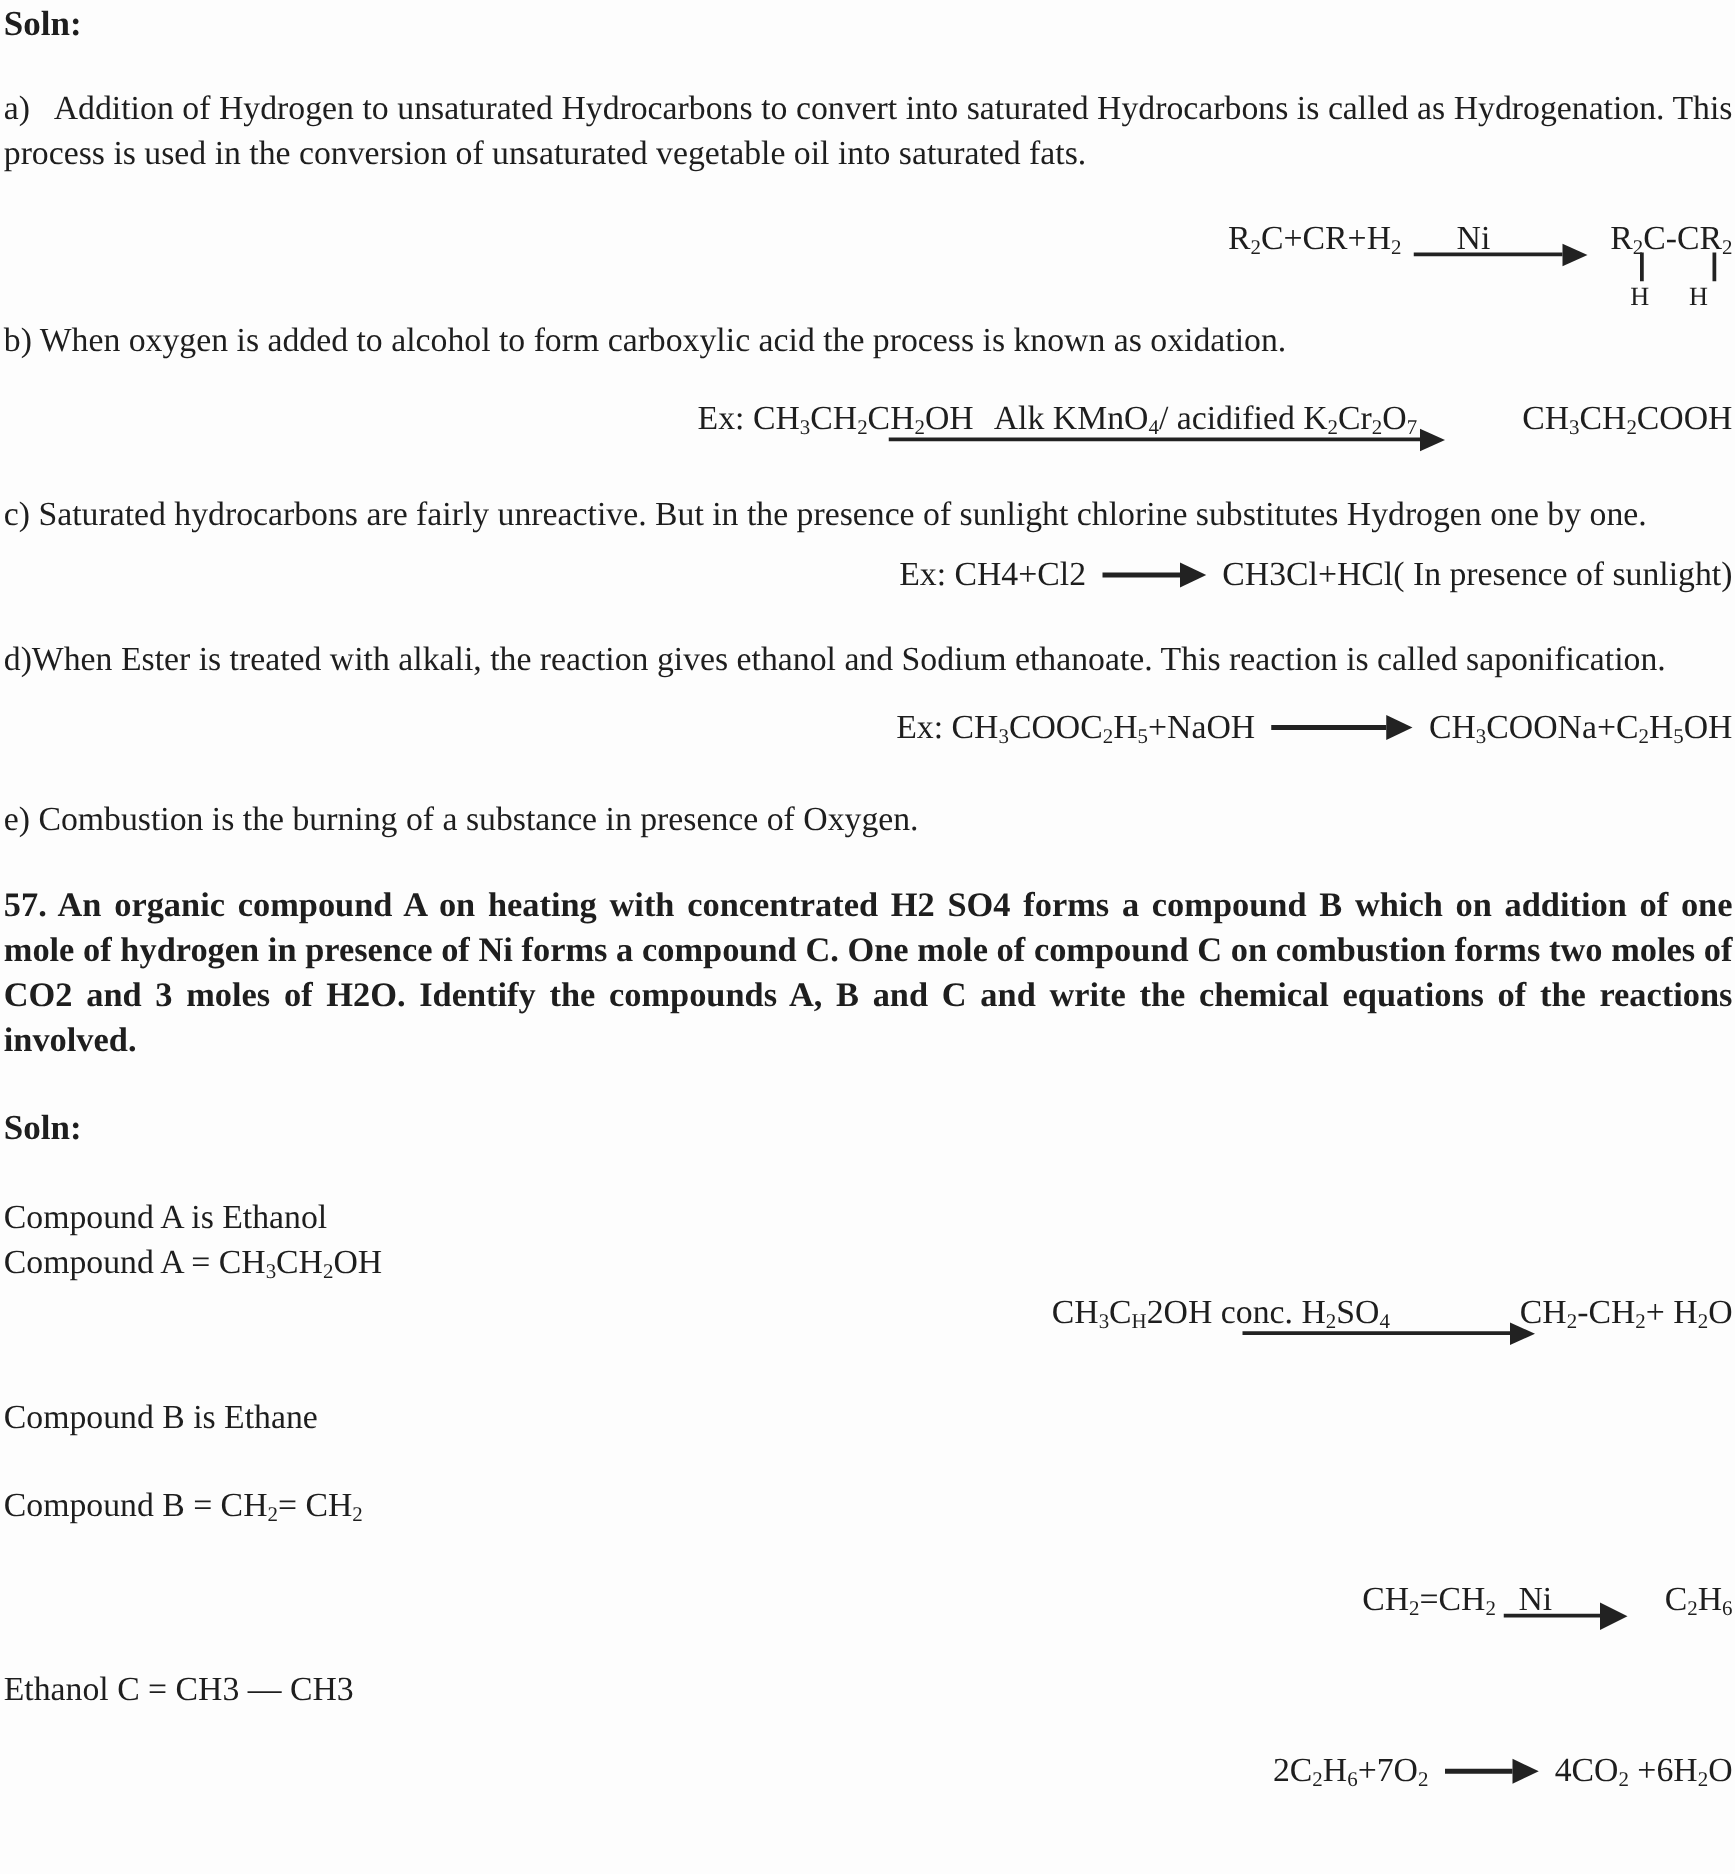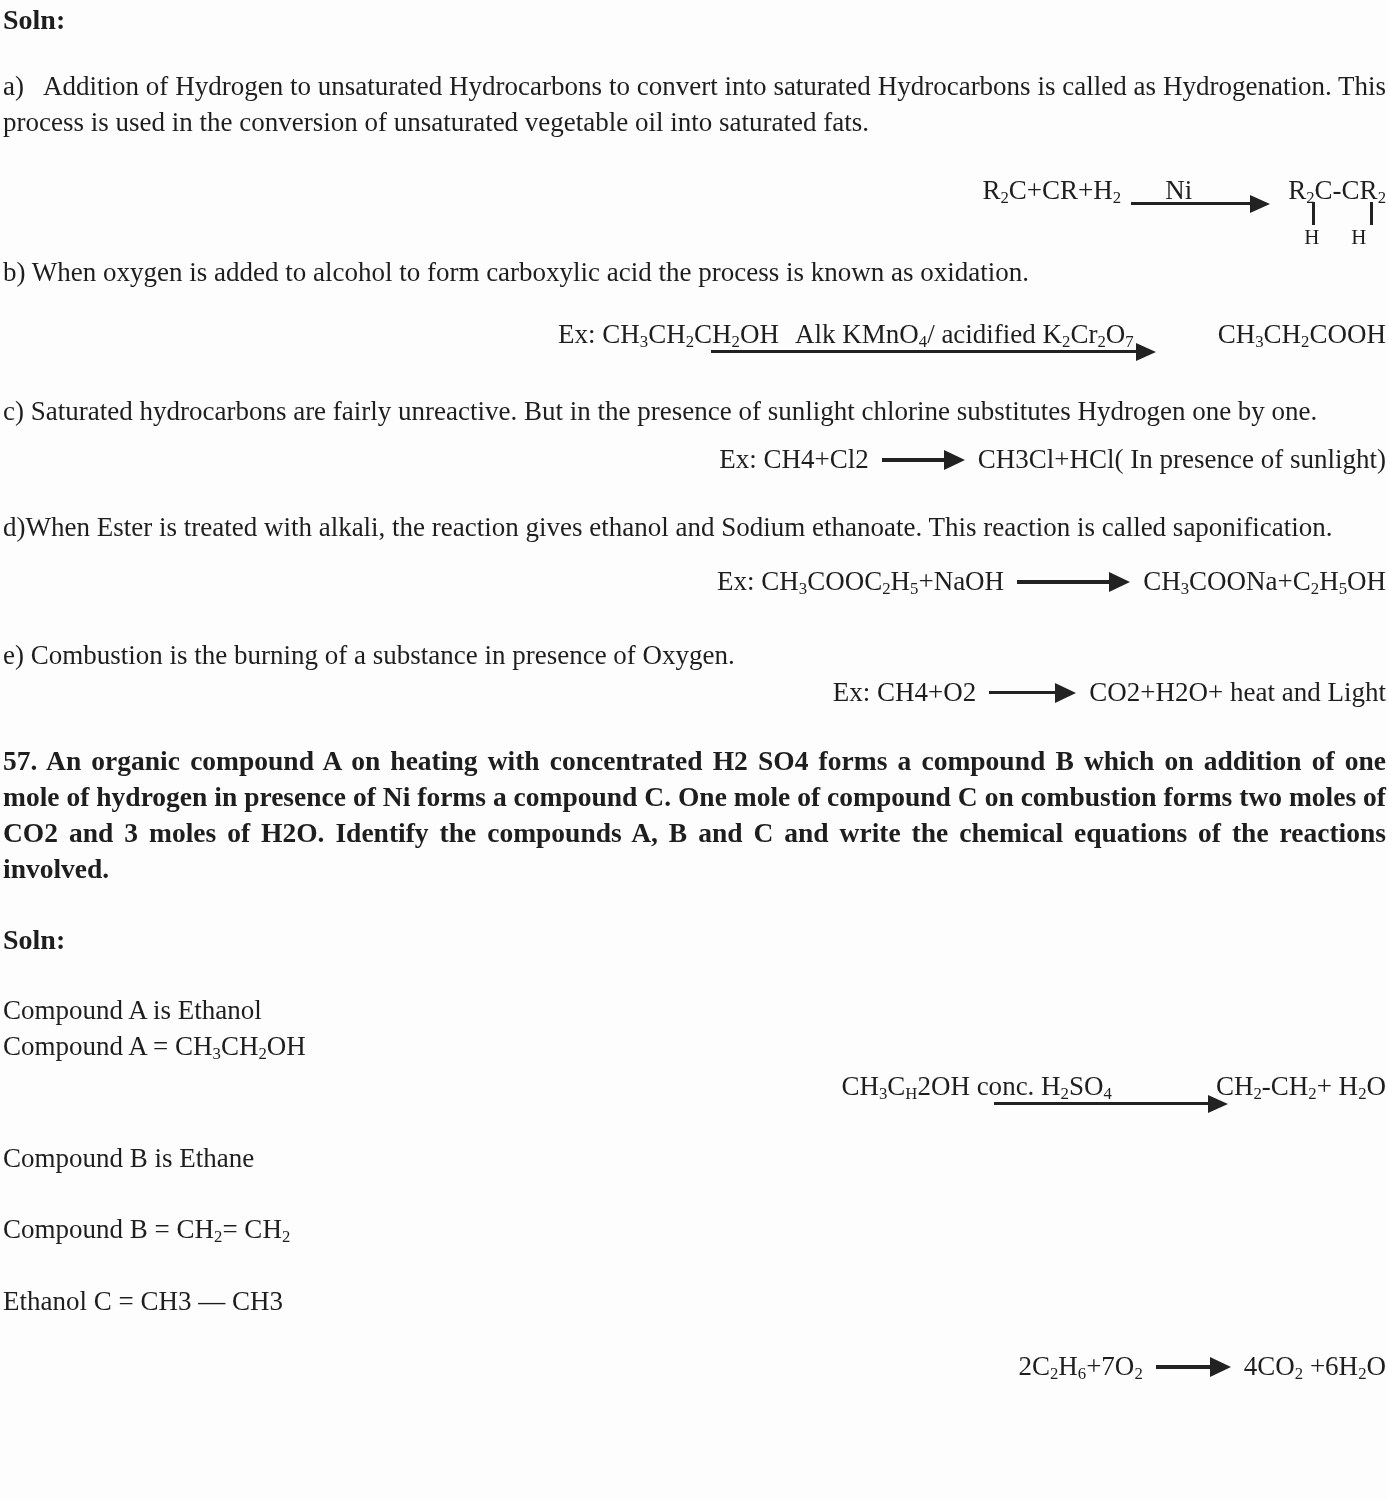--- a/index.html
+++ b/index.html
@@ -18,21 +18,21 @@
   .para { text-align:justify; }
   .para-bold { font-weight:bold; font-size:27.5px; text-align:justify; }
   .eq { white-space:nowrap;text-align:right; }
 
   
   .b0{margin-top:0;} .b1{margin-top:30px;} .b2{margin-top:32px;}
   .b3{margin-top:0;} .b4{margin-top:26px;} .b5{margin-top:37px;}
   .b6{margin-top:12px;} .b7{margin-top:32px;} .b8{margin-top:18px;}
   .b9{margin-top:34px;} .b10{margin-top:1px;} .b11{margin-top:33px;}
   .b12{margin-top:35px;} .b13{margin-top:34px;} .b14{margin-top:0;}
-  .b15{margin-top:0;} .b16{margin-top:32px;} .b17{margin-top:35px;}
+  .b15{margin-top:0;} .b16{margin-top:44px;} .b17{margin-top:35px;}
   .b18{margin-top:35px;} .b19{margin-top:32px;} .b20{margin-top:29px;}
 
   
   .uarrow { position:relative; display:inline-block; }
   .uarrow-label { position:relative; z-index:2; }
   .uarrow-shaft { position:absolute; height:3px; background:#222; bottom:3px; left:0; right:0; }
   .uarrow-head {
     position:absolute; right:-20px; top:50%; margin-top:-9px;
     width:0; height:0;
     border-left:20px solid #222; border-top:9px solid transparent; border-bottom:9px solid transparent;
@@ -94,31 +94,30 @@
     <div class="block eq b6 eq-chlorination"><span class="formula">Ex: CH4+Cl2</span><span class="marrow">
         <span class="marrow-shaft"></span>
         <span class="marrow-head"></span>
       </span><span class="formula">CH3Cl+HCl( In presence of sunlight)</span></div>
     <div class="block para b7">d)When Ester is treated with alkali, the reaction gives ethanol and Sodium ethanoate. This reaction is called saponification.</div>
     <div class="block eq b8 eq-saponification"><span class="formula">Ex: CH<sub>3</sub>COOC<sub>2</sub>H<sub>5</sub>+NaOH</span><span class="marrow">
         <span class="marrow-shaft"></span>
         <span class="marrow-head"></span>
       </span><span class="formula">CH<sub>3</sub>COONa+C<sub>2</sub>H<sub>5</sub>OH</span></div>
     <div class="block para b9">e) Combustion is the burning of a substance in presence of Oxygen.</div>
-    <div class="block eq b10 eq-combustion-ex"><span class="formula">Ex: CH4+O2</span><span class="marrow">
-        <span class="marrow-shaft"></span>
-        <span class="marrow-head"></span>
-      </span><span class="formula">CO2+H2O+ heat and Light</span></div>
     <div class="block para-bold b11">57. An organic compound A on heating with concentrated H2 SO4 forms a compound B which on addition of one mole of hydrogen in presence of Ni forms a compound C. One mole of compound C on combustion forms two moles of CO2 and 3 moles of H2O. Identify the compounds A, B and C and write the chemical equations of the reactions involved.</div>
     <div class="block heading b12">Soln:</div>
     <div class="block line b13">Compound A is Ethanol</div>
     <div class="block line b14">Compound A = CH<sub>3</sub>CH<sub>2</sub>OH</div>
     <div class="block eq b15 eq-dehydration"><span class="formula">CH<sub>3</sub>C<sub>H</sub>2OH co</span><span class="uarrow"><span class="uarrow-label">nc. H<sub>2</sub>SO<sub>4</sub></span><span class="uarrow-shaft">
           <span class="uarrow-head"></span>
         </span></span><span class="formula">CH<sub>2</sub>-CH<sub>2</sub>+ H<sub>2</sub>O</span></div>
     <div class="block line b16">Compound B is Ethane</div>
     <div class="block line b17">Compound B = CH<sub>2</sub>= CH<sub>2</sub></div>
+    <div class="block eq b18 eq-hydrogenation2"><span class="formula">CH<sub>2</sub>=CH<sub>2</sub></span><span class="uarrow"><span class="uarrow-label">Ni</span><span class="uarrow-shaft">
+          <span class="uarrow-head"></span>
+        </span></span><span class="space"></span><span class="formula">C<sub>2</sub>H<sub>6</sub></span></div>
     <div class="block line b19">Ethanol C = CH3 — CH3</div>
     <div class="block eq b20 eq-combustion2"><span class="formula">2C<sub>2</sub>H<sub>6</sub>+7O<sub>2</sub></span><span class="marrow">
         <span class="marrow-shaft"></span>
         <span class="marrow-head"></span>
       </span><span class="formula">4CO<sub>2</sub> +6H<sub>2</sub>O</span></div>
   </div>
 
 </body></html>

